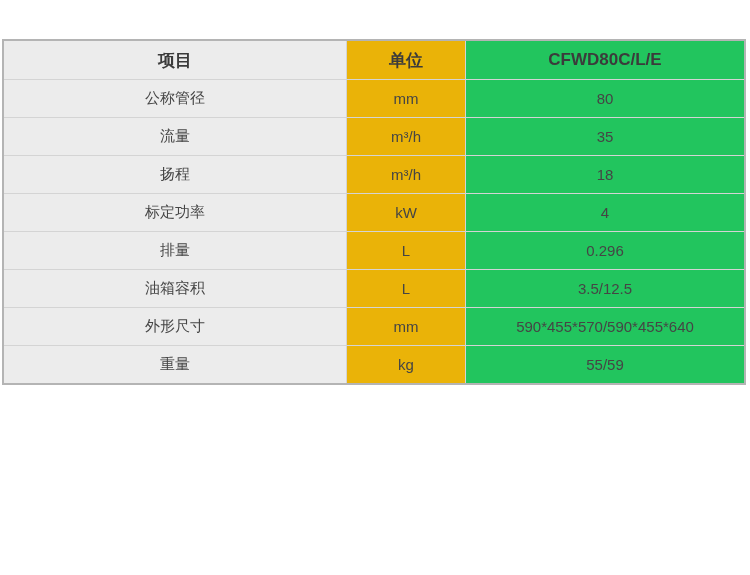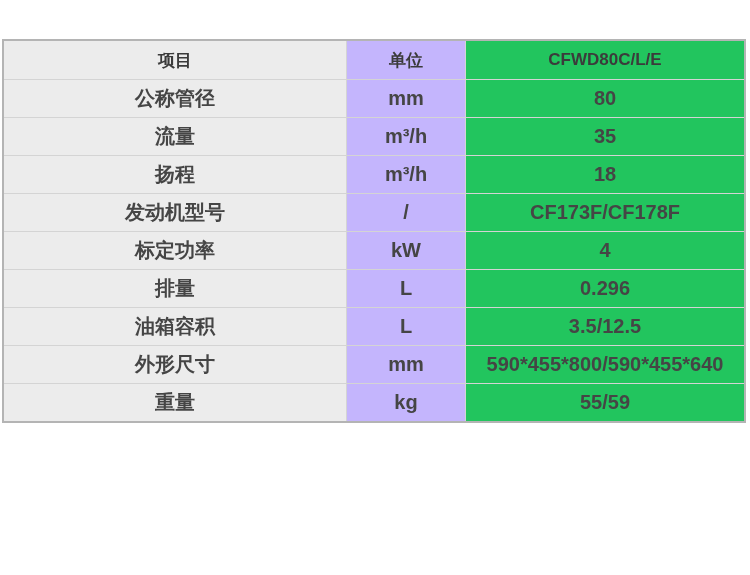--- a/index.html
+++ b/index.html
@@ -35,26 +35,26 @@
     white-space: nowrap;
     overflow: hidden;
   }
   .spec-table th {
     font-size: 17px;
     font-weight: bold;
     color: #3b3b3b;
     height: 38px;
   }
   .spec-table td {
-    font-size: 20px;
-    font-weight: bold;
+    font-size: 15px;
+    font-weight: normal;
     color: #454545;
   }
   .spec-table .c-item  { width: 330px; background: #ececec; }
-  .spec-table .c-unit  { width: 106px; background: #c4b5fd; }
+  .spec-table .c-unit  { width: 106px; background: #eab308; }
   .spec-table .c-value { background: #22c55e; }
 </style>
 </head>
 <body>
 
 <div class="page">
   <table class="spec-table">
     <thead>
       <tr>
         <th class="c-item">项目</th>
@@ -72,43 +72,38 @@
           <td class="c-item">流量</td>
           <td class="c-unit">m³/h</td>
           <td class="c-value">35</td>
         </tr>
         <tr>
           <td class="c-item">扬程</td>
           <td class="c-unit">m³/h</td>
           <td class="c-value">18</td>
         </tr>
         <tr>
-          <td class="c-item">发动机型号</td>
-          <td class="c-unit">/</td>
-          <td class="c-value">CF173F/CF178F</td>
-        </tr>
-        <tr>
           <td class="c-item">标定功率</td>
           <td class="c-unit">kW</td>
           <td class="c-value">4</td>
         </tr>
         <tr>
           <td class="c-item">排量</td>
           <td class="c-unit">L</td>
           <td class="c-value">0.296</td>
         </tr>
         <tr>
           <td class="c-item">油箱容积</td>
           <td class="c-unit">L</td>
           <td class="c-value">3.5/12.5</td>
         </tr>
         <tr>
           <td class="c-item">外形尺寸</td>
           <td class="c-unit">mm</td>
-          <td class="c-value">590*455*800/590*455*640</td>
+          <td class="c-value">590*455*570/590*455*640</td>
         </tr>
         <tr>
           <td class="c-item">重量</td>
           <td class="c-unit">kg</td>
           <td class="c-value">55/59</td>
         </tr>
       </tbody>
   </table>
 </div>
 

